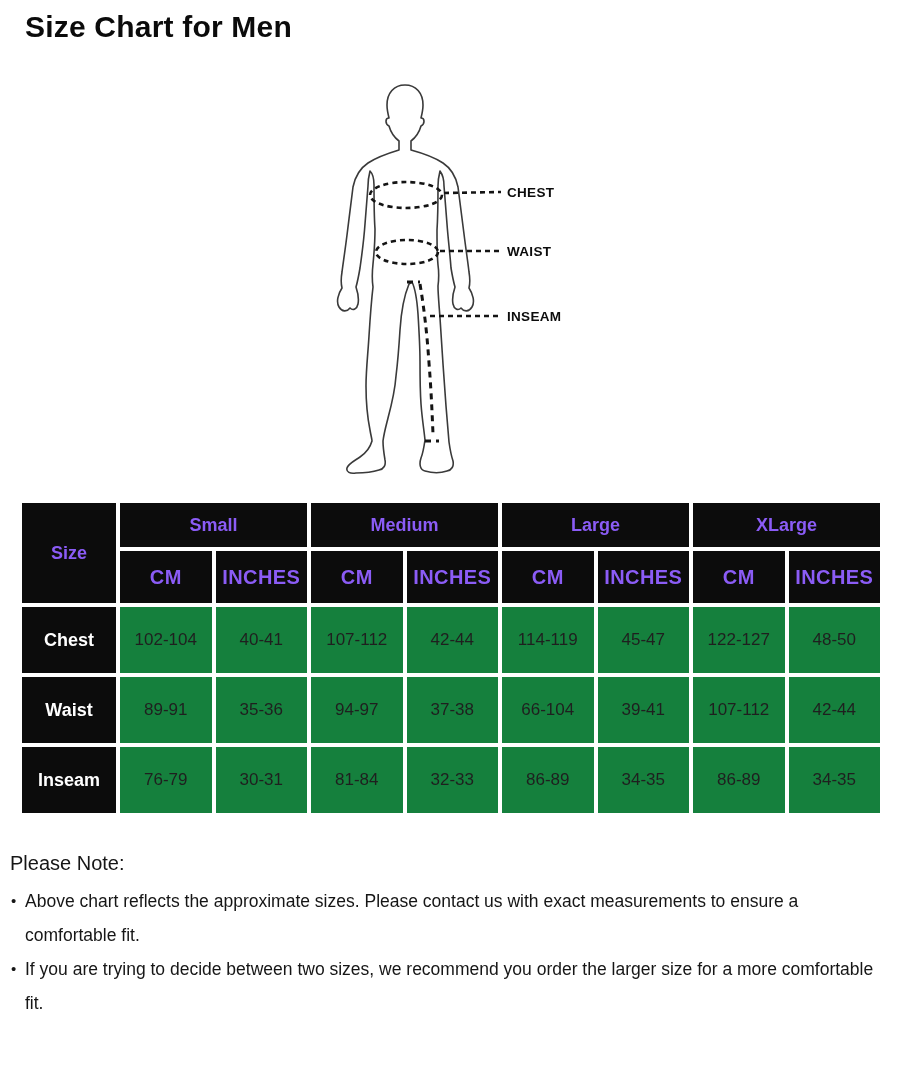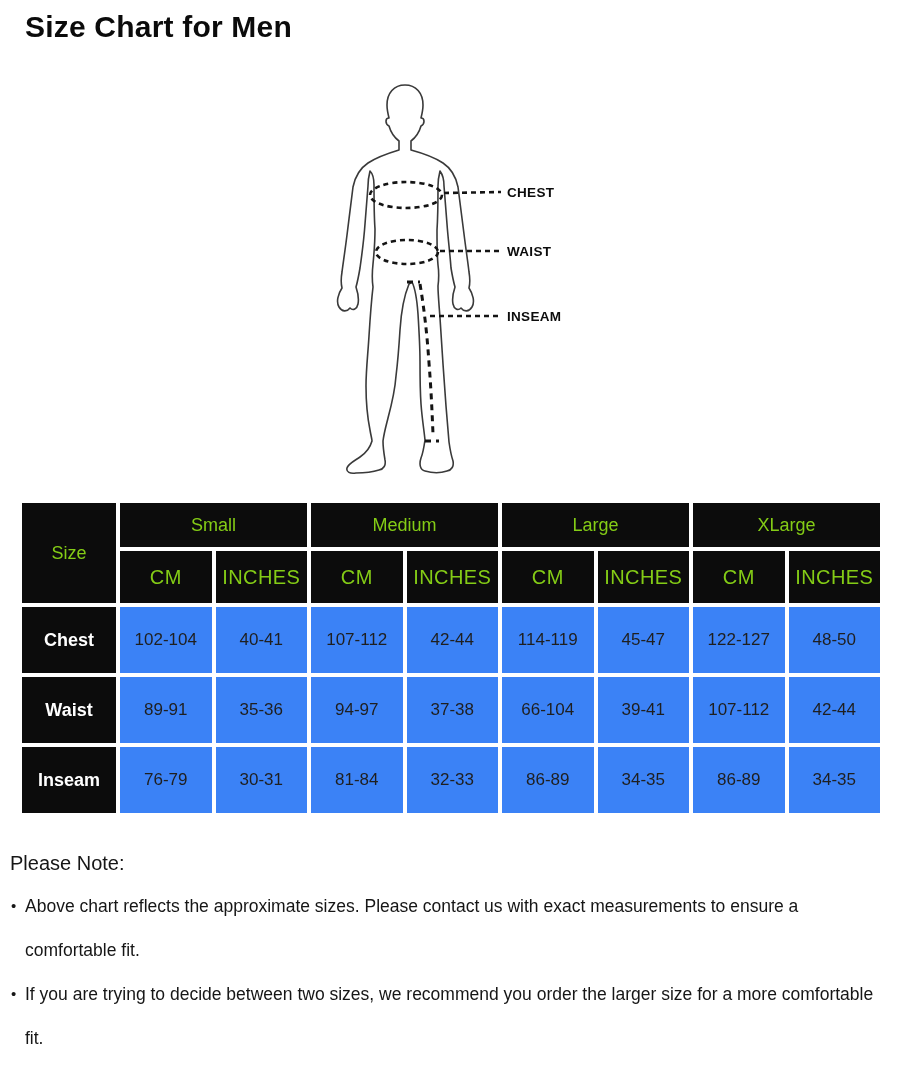--- a/index.html
+++ b/index.html
@@ -19,33 +19,33 @@
   .diagram svg { display: block; }
 
   .size-table {
     position: absolute; left: 18px; top: 499px;
     width: 866px; table-layout: fixed;
     border-collapse: separate; border-spacing: 4px;
   }
   .size-table th, .size-table td {
     text-align: center; vertical-align: middle; padding: 0; overflow: hidden;
   }
-  .hdr { background: #0c0c0c; color: #84cc16; font-weight: normal; }
+  .hdr { background: #0c0c0c; color: #8b5cf6; font-weight: bold; }
   .group-row th { height: 44px; font-size: 18px; }
   .unit-row th { height: 52px; font-size: 20px; letter-spacing: 0.4px; }
   .corner-cell { font-size: 19px; margin-left: 44px; }
   .row-label { background: #0c0c0c; color: #ffffff; font-weight: bold; font-size: 18px; }
-  .data-row td { background: #3b82f6; height: 66px; font-size: 17px; color: #1f1f1f; font-weight: normal; }
+  .data-row td { background: #15803d; height: 66px; font-size: 17px; color: #1f1f1f; font-weight: normal; }
 
   .notes { position: absolute; left: 8px; top: 852px; width: 888px; }
   .notes-heading { margin: 0 0 9px 2px; font-size: 20px; font-weight: normal; color: #161616; }
   .notes ul { list-style: none; margin: 0; padding: 0; }
   .notes li {
     position: relative; padding-left: 17px; max-width: 851px;
-    font-size: 17.5px; line-height: 44px; color: #161616;
+    font-size: 17.5px; line-height: 34px; color: #161616;
   }
   .notes li::before {
     content: "\2022"; position: absolute; left: 3px; top: 0;
     font-size: 15px; color: #161616;
   }
 </style>
 </head>
 <body>
 
 <main>

